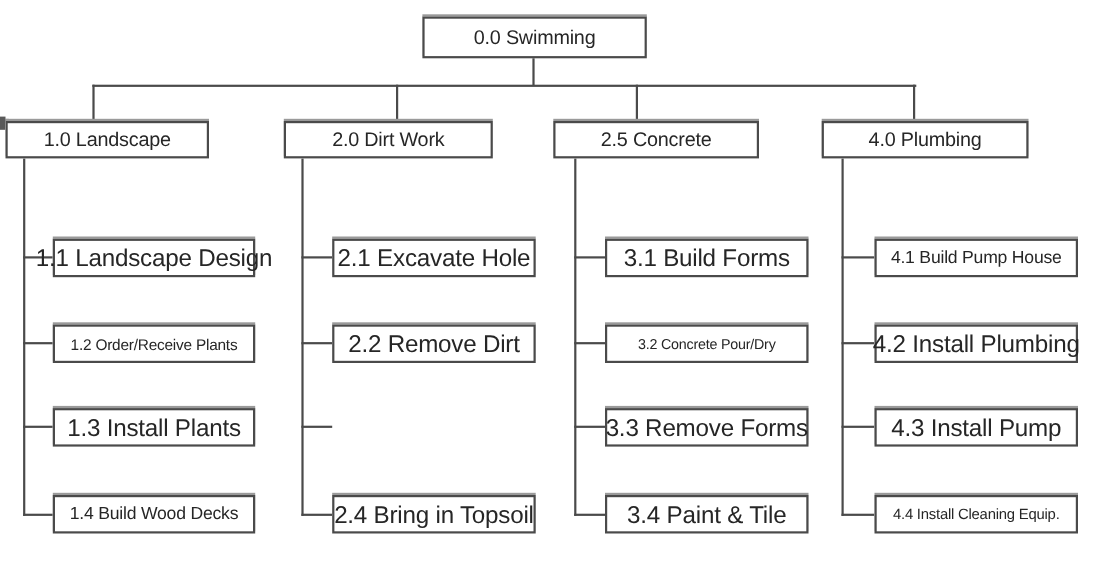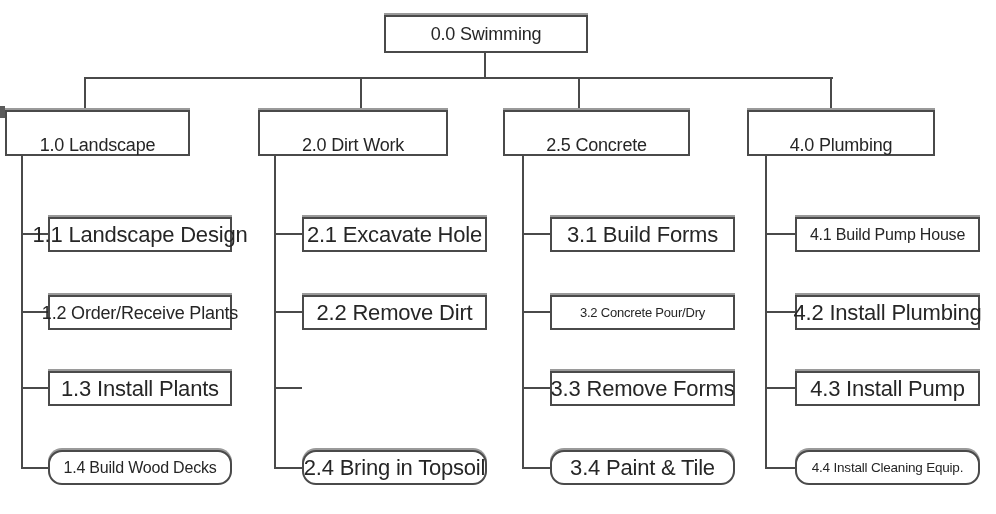--- a/index.html
+++ b/index.html
@@ -8,28 +8,28 @@
     font-family:"Liberation Sans","DejaVu Sans",sans-serif;color:#262626;padding-left:38px;
   }
   .line{position:absolute;background:#4a4a4a;}
   .node{
     position:absolute;box-sizing:border-box;background:#ffffff;
     border:2px solid #4a4a4a;box-shadow:0 -2px 0 #9a9a9a;
     display:flex;align-items:center;justify-content:center;
     white-space:nowrap;letter-spacing:-0.2px;line-height:1;
   }
   .root{left:384px;top:15px;width:204px;height:38px;font-size:18px;}
-  .lvl2{top:110px;height:46px;font-size:18px;align-items:flex-end;}
+  .lvl2{top:110px;height:34px;font-size:18px;}
   .sub{height:35px;font-size:22px;}
   .c1{left:48px;width:184px;}
   .c2{left:302px;width:185px;text-align:right;}
   .c3{left:550px;width:185px;}
   .c4{left:795px;width:185px;}
-  .r1{top:217px;} .r2{top:295px;} .r3{top:371px;} .r4{top:450px;border-radius:14px;}
-  .fs14{font-size:18px;} .fs155{font-size:13px;} .fs135{font-size:13.5px;} .fs16{font-size:16px;}
+  .r1{top:217px;} .r2{top:295px;} .r3{top:371px;} .r4{top:450px;}
+  .fs14{font-size:14px;} .fs155{font-size:13px;} .fs135{font-size:13.5px;} .fs16{font-size:16px;}
   .edge-mark{position:absolute;left:0;top:106px;width:5px;height:12px;background:#5a5a5a;}
   .edge-band{position:absolute;left:0;top:108px;width:8px;height:4px;background:#9a9a9a;}
 </style>
 </head>
 <body>
 
 <div class="canvas">
 
   <div class="line" style="left:484px;top:52px;width:2px;height:26px;"></div>
   <div class="line" style="left:84px;top:77px;width:749px;height:2px;"></div>

